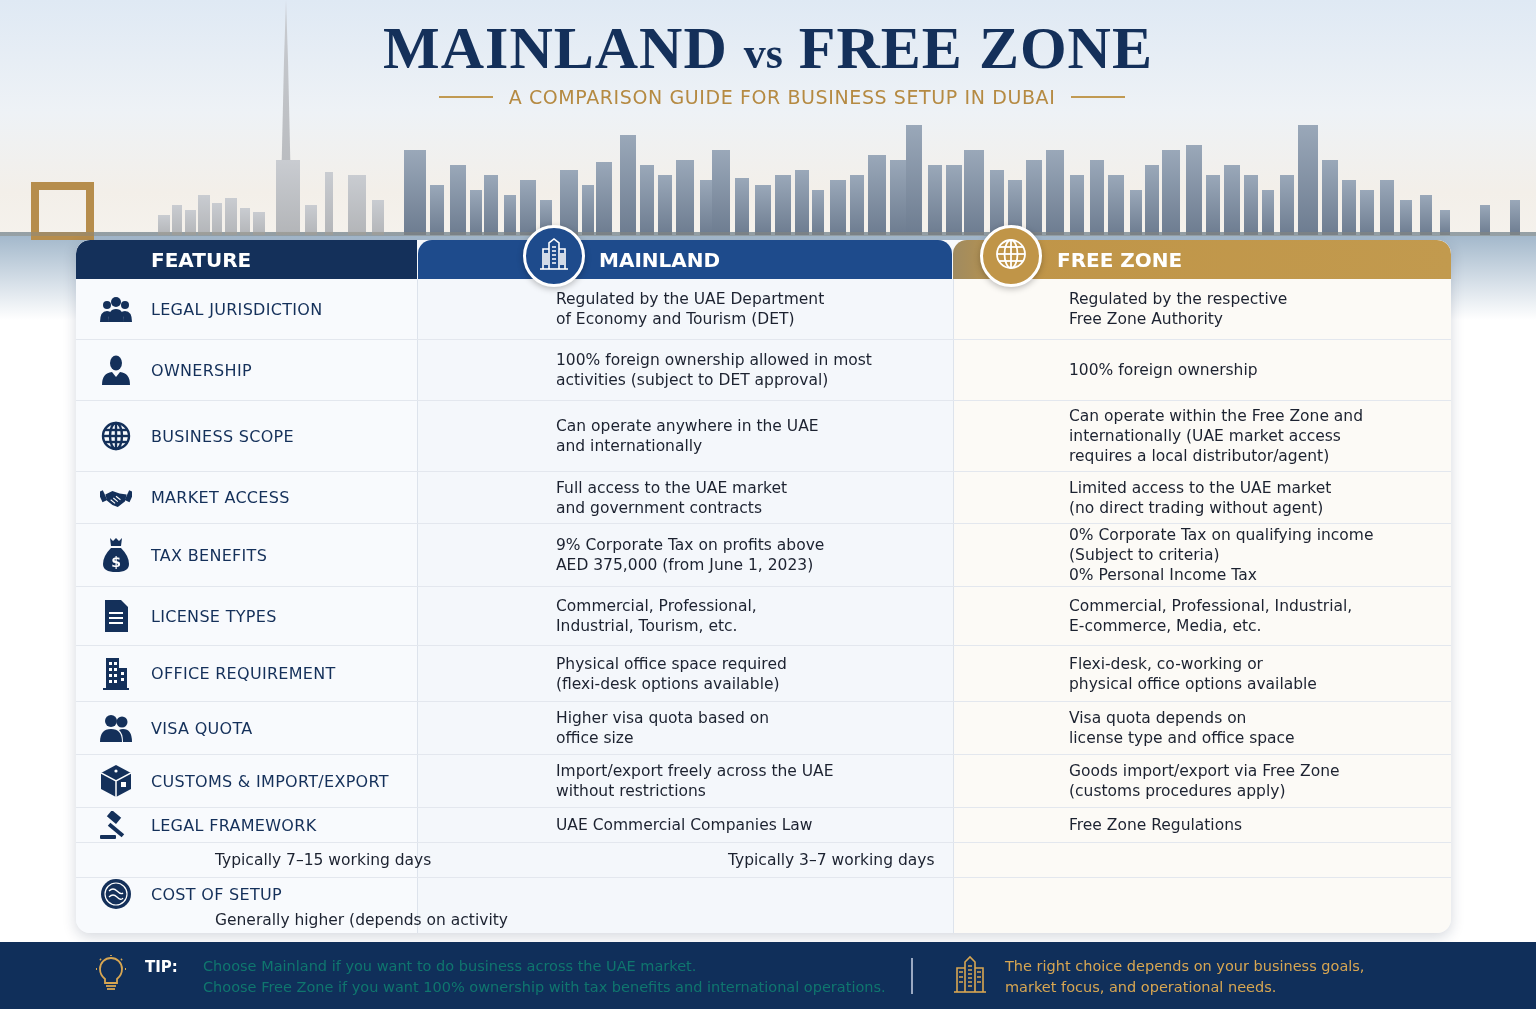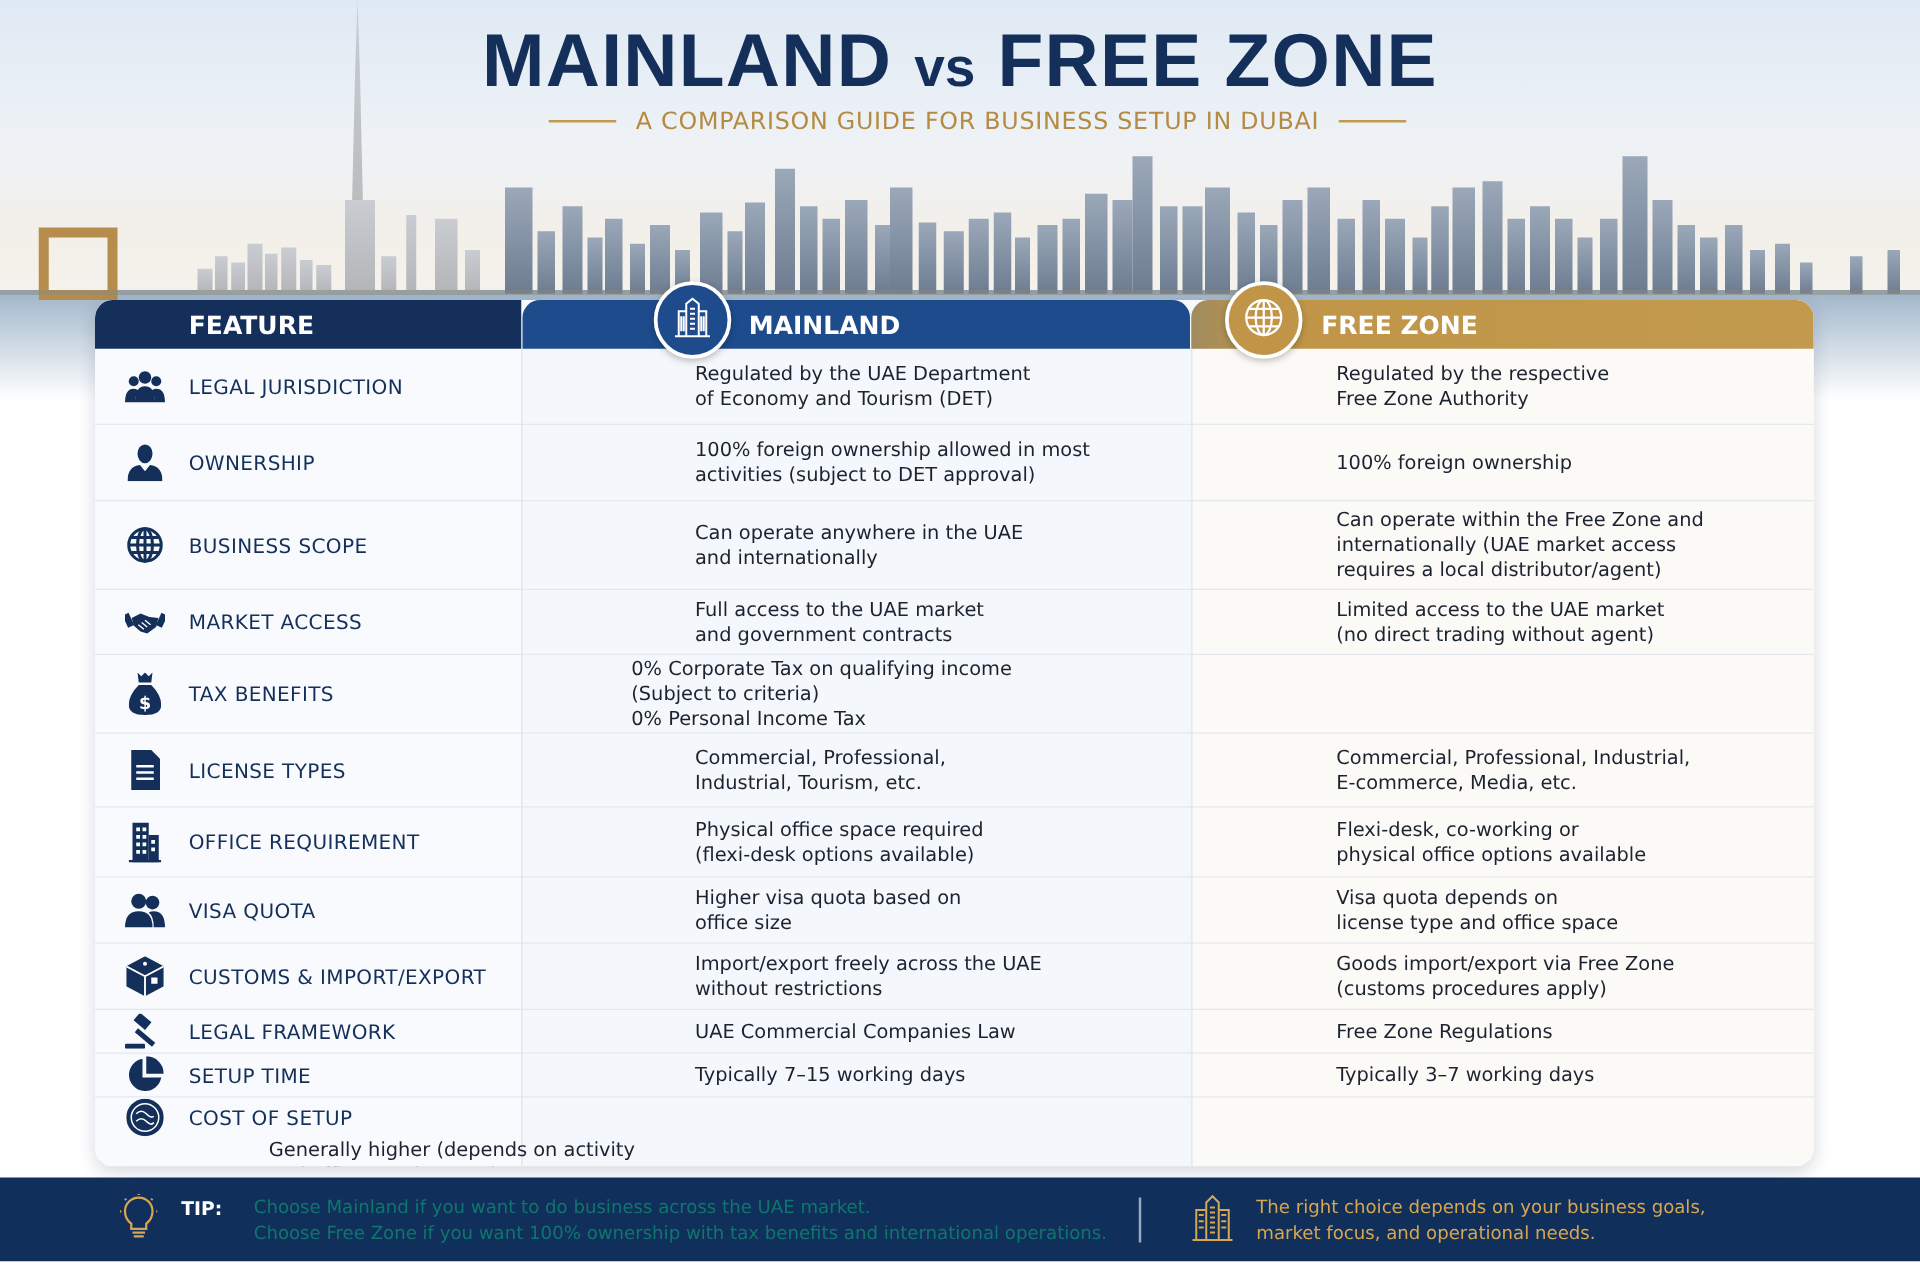--- a/index.html
+++ b/index.html
@@ -12,21 +12,21 @@
   }
   
   .hero {
     position: absolute; left: 0; top: 0; width: 1536px; height: 320px;
     background: linear-gradient(180deg, #dfe9f4 0%, #eef2f6 35%, #f3efe9 60%, #f6f3ee 80%, #ffffff 100%);
     overflow: hidden;
   }
   .hero svg { position: absolute; left: 0; top: 0; }
   .title {
     position: absolute; left: 0; top: 14px; width: 1536px; text-align: center;
-    font-family: Liberation Sans, sans-serif; font-weight: bold;
+    font-family: Liberation Serif, serif; font-weight: bold;
     font-size: 60px; letter-spacing: 1px; color: #14305a;
   }
   .title .vs { font-size: 44px; letter-spacing: 0; }
   .subtitle-row {
     position: absolute; left: 0; top: 86px; width: 1536px;
     display: flex; justify-content: center; align-items: center; gap: 16px; padding-left: 28px;
   }
   .subtitle-row .rule { width: 54px; height: 2px; background: #c19a52; }
   .subtitle {
     font-family: "DejaVu Sans", sans-serif; font-size: 19px; color: #b58a42;
@@ -312,20 +312,24 @@
           <svg width="26" height="34" viewBox="0 0 26 34">
               <g fill="#14305a">
                 <path d="M7 0 L10 3 L13 0 L16 3 L19 0 L18 8 L8 8Z"></path>
                 <path d="M8 10 L18 10 Q26 18 26 26 Q26 34 13 34 Q0 34 0 26 Q0 18 8 10Z"></path>
               </g>
               <text x="13" y="29" text-anchor="middle" font-family="DejaVu Sans, sans-serif" font-weight="bold" font-size="14" fill="#fff">$</text>
             </svg>
         </span>
         <span class="lbl">TAX BENEFITS</span>
       </div>
+      <div class="cell-m">
+          <span class="txt">9% Corporate Tax on profits above
+AED 375,000 (from June 1, 2023)</span>
+        </div>
       <div class="cell-z">
           <span class="txt">0% Corporate Tax on qualifying income
 (Subject to criteria)
 0% Personal Income Tax</span>
         </div>
     </div>
 
     <div class="row" style="top:308px;height:59px">
       <div class="cell-f">
         <span class="ico">
@@ -442,29 +446,20 @@
       </div>
       <div class="cell-m">
           <span class="txt">UAE Commercial Companies Law</span>
         </div>
       <div class="cell-z">
           <span class="txt">Free Zone Regulations</span>
         </div>
     </div>
 
     <div class="row" style="top:564px;height:35px">
-      <div class="cell-f">
-        <span class="ico">
-          <svg width="30" height="30" viewBox="0 0 30 30">
-              <path d="M13 2 A13 13 0 1 0 28 17 L13 17Z" fill="#14305a"></path>
-              <path d="M16 0 A14 14 0 0 1 30 14 L16 14Z" fill="#14305a"></path>
-            </svg>
-        </span>
-        <span class="lbl">SETUP TIME</span>
-      </div>
       <div class="cell-m">
           <span class="txt">Typically 7–15 working days</span>
         </div>
       <div class="cell-z">
           <span class="txt">Typically 3–7 working days</span>
         </div>
     </div>
 
     <div class="row" style="top:599px;height:55px">
       <div class="cell-f">

